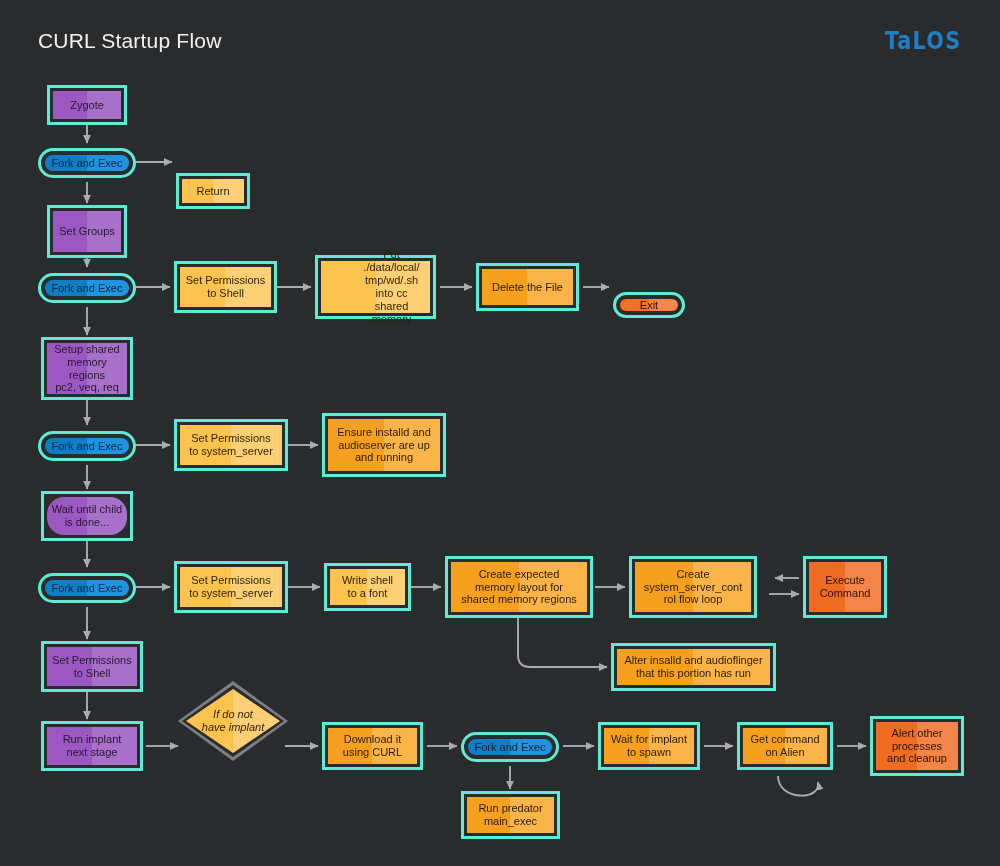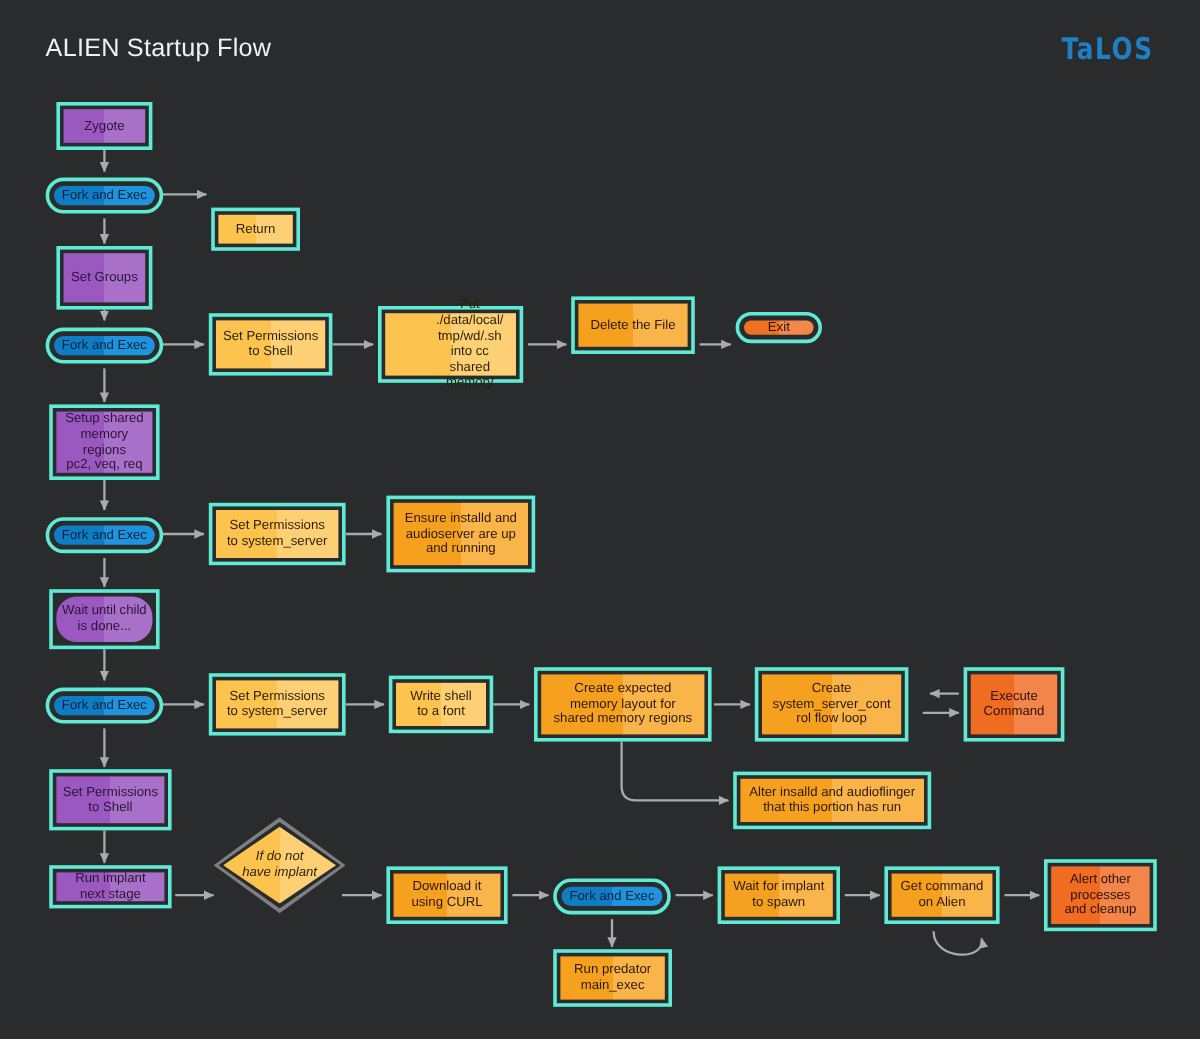--- a/index.html
+++ b/index.html
@@ -152,21 +152,21 @@
     text-align: center;
     font-size: 11px;
     line-height: 1.2;
     color: #2b1f05;
     z-index: 2;
   }
 </style>
 </head>
 <body>
 
-<div id="page-title">ALIEN Startup Flow</div>
+<div id="page-title">CURL Startup Flow</div>
 <div id="brand-logo">TaLOS</div>
 
 <svg id="edges" viewBox="0 0 1000 866">
   <defs>
     <marker id="ah" markerWidth="9" markerHeight="9" refX="8" refY="4.5" orient="auto" markerUnits="userSpaceOnUse">
       <path d="M0,0.6 L8.5,4.5 L0,8.4 z" fill="#a9abad"></path>
     </marker>
   </defs>
   <g stroke="#a9abad" stroke-width="1.9" fill="none" marker-end="url(#ah)">
 
@@ -265,25 +265,25 @@
   <span class="inner" style="white-space:pre-line;">Set Permissions
 to Shell</span>
 </div>
 
 <div class="node n-amber" style="left:315px;top:255px;width:121px;height:64px;">
   <span class="inner" style="white-space:pre-line;padding-left:36px;">Put ./data/local/
 tmp/wd/.sh into cc
 shared memory</span>
 </div>
 
-<div class="node n-orange" style="left:476px;top:247px;width:103px;height:48px;">
+<div class="node n-orange" style="left:476px;top:263px;width:103px;height:48px;">
   <span class="inner">Delete the File</span>
 </div>
 
-<div class="node n-pill-orange" style="left:613px;top:260px;width:72px;height:26px;">
+<div class="node n-pill-orange" style="left:613px;top:292px;width:72px;height:26px;">
   <span class="inner">Exit</span>
 </div>
 
 <div class="node n-purple" style="left:41px;top:337px;width:92px;height:63px;">
   <span class="inner" style="white-space:pre-line;">Setup shared
 memory regions
 pc2, veq, req</span>
 </div>
 
 <div class="node n-pill" style="left:38px;top:431px;width:98px;height:30px;">
@@ -340,21 +340,21 @@
 <div class="node n-orange" style="left:611px;top:643px;width:165px;height:48px;">
   <span class="inner" style="white-space:pre-line;">Alter insalld and audioflinger
 that this portion has run</span>
 </div>
 
 <div class="node n-purple" style="left:41px;top:641px;width:102px;height:51px;">
   <span class="inner" style="white-space:pre-line;">Set Permissions
 to Shell</span>
 </div>
 
-<div class="node n-purple" style="left:41px;top:721px;width:102px;height:36px;">
+<div class="node n-purple" style="left:41px;top:721px;width:102px;height:50px;">
   <span class="inner" style="white-space:pre-line;">Run implant
 next stage</span>
 </div>
 
 <div class="n-diamond" style="left:178px;top:681px;width:110px;height:80px;font-style:italic;">
   <div class="dia-outer"></div>
   <div class="dia-mid"></div>
   <div class="dia-in"></div>
   <div class="dia-text" style="white-space:pre-line;">If do not
 have implant</div>

